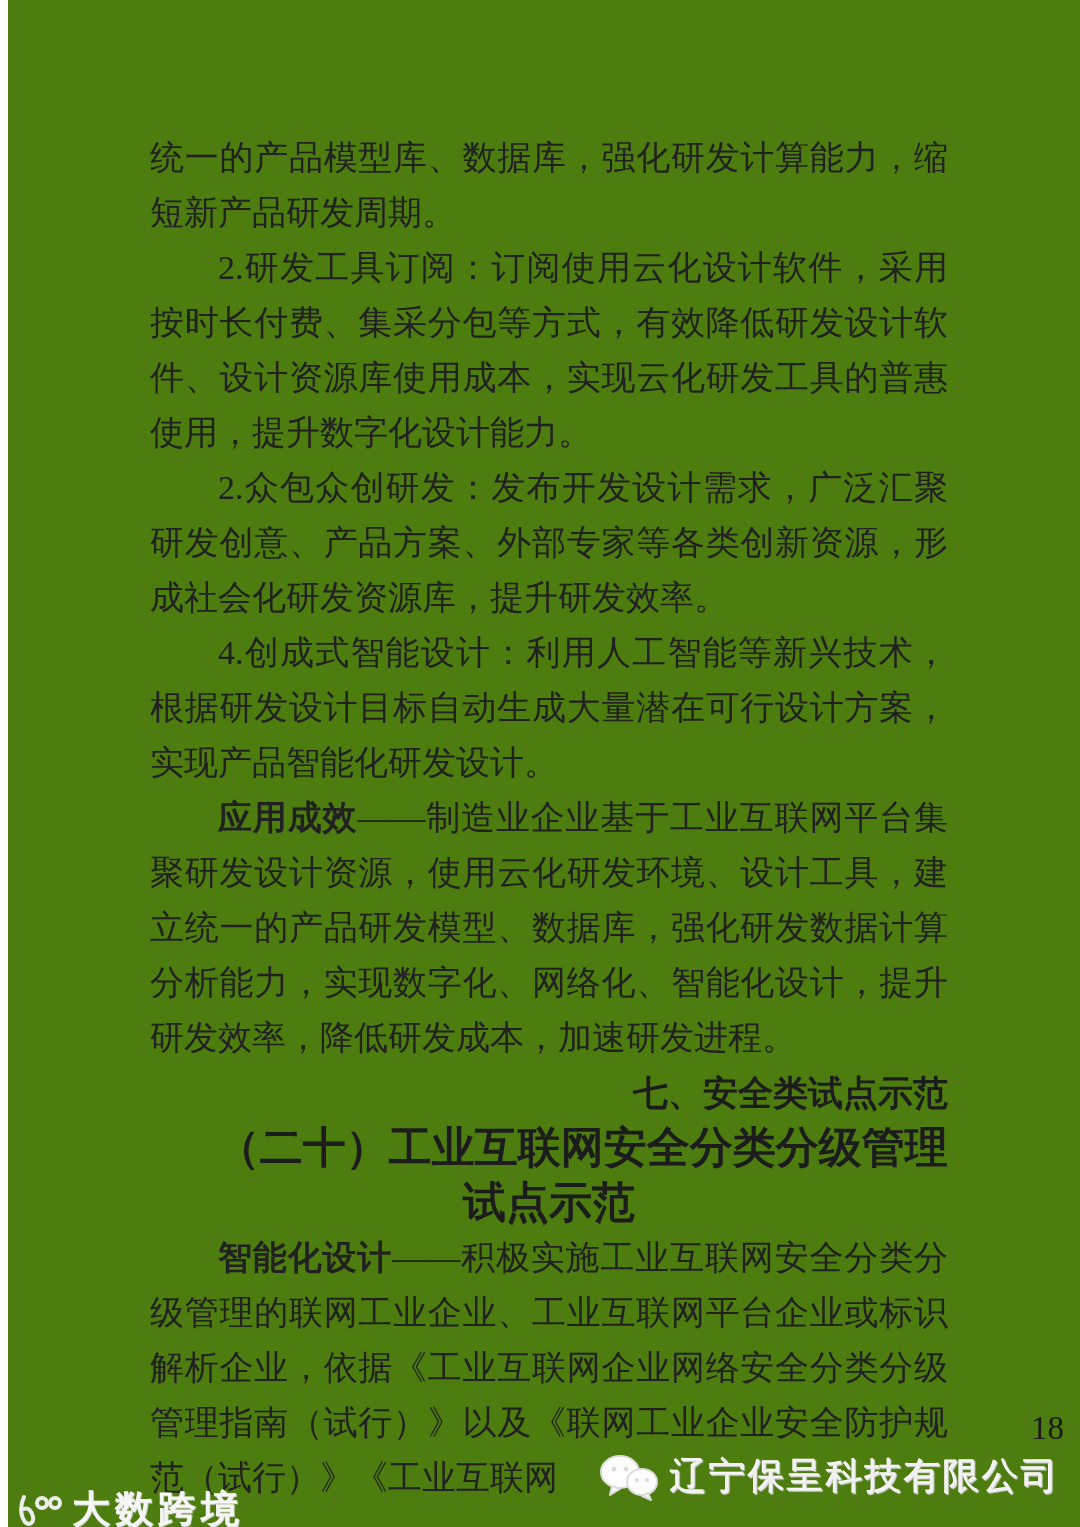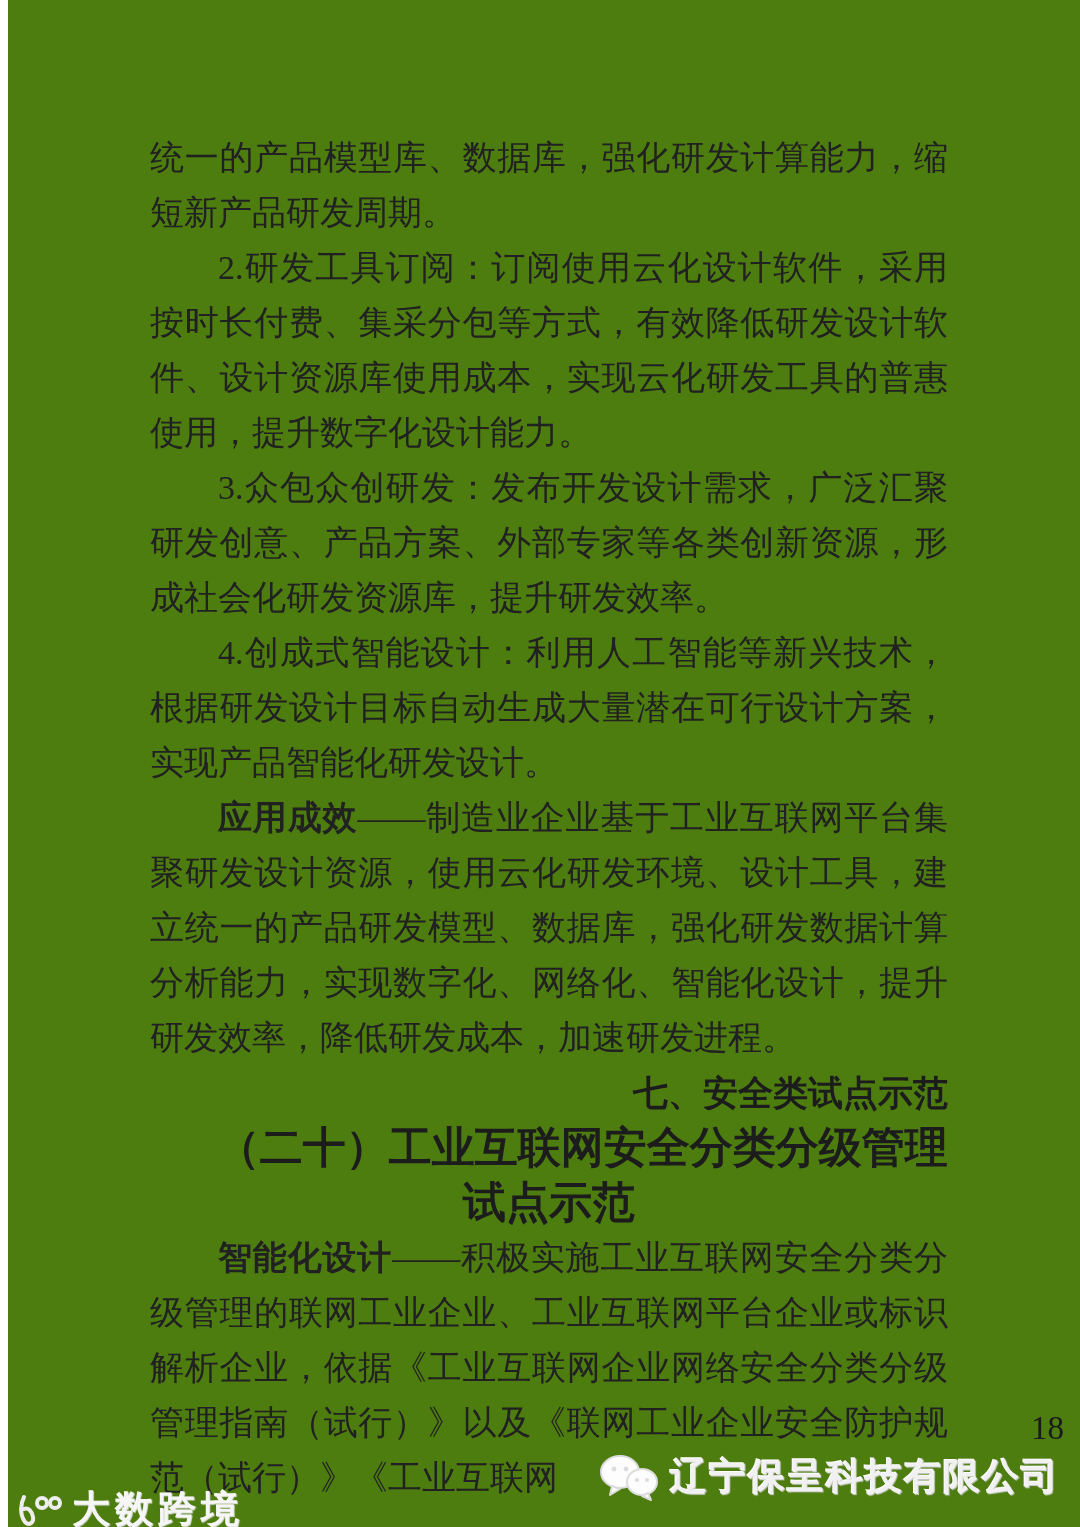--- a/index.html
+++ b/index.html
@@ -66,21 +66,21 @@
     color: #1a1a1a;
   }
   .watermark-right {
     position: absolute;
     top: 1452px;
     right: 28px;
     display: flex;
     align-items: flex-start;
     gap: 10px;
     color: #f1f1f1;
-    font-weight: bold;
+    font-weight: normal;
     font-size: 37px;
     letter-spacing: 2px;
     text-shadow: 1px 1px 1px #cfcfcf, -1px -1px 0 #ffffff;
     white-space: nowrap;
   }
   .watermark-left {
     position: absolute;
     top: 1484px;
     left: 8px;
     display: flex;
@@ -101,21 +101,21 @@
 </head>
 <body>
 
 <div class="page">
 
   <div class="content">
     <p>统一的产品模型库、数据库，强化研发计算能力，缩短新产品研发周期。</p>
 
     <p class="para-indent">2.研发工具订阅：订阅使用云化设计软件，采用按时长付费、集采分包等方式，有效降低研发设计软件、设计资源库使用成本，实现云化研发工具的普惠使用，提升数字化设计能力。</p>
 
-    <p class="para-indent">3.众包众创研发：发布开发设计需求，广泛汇聚研发创意、产品方案、外部专家等各类创新资源，形成社会化研发资源库，提升研发效率。</p>
+    <p class="para-indent">2.众包众创研发：发布开发设计需求，广泛汇聚研发创意、产品方案、外部专家等各类创新资源，形成社会化研发资源库，提升研发效率。</p>
 
     <p class="para-indent">4.创成式智能设计：利用人工智能等新兴技术，根据研发设计目标自动生成大量潜在可行设计方案，实现产品智能化研发设计。</p>
 
     <p class="para-indent">
       <span class="lead-bold">应用成效</span><span>——制造业企业基于工业互联网平台集聚研发设计资源，使用云化研发环境、设计工具，建立统一的产品研发模型、数据库，强化研发数据计算分析能力，实现数字化、网络化、智能化设计，提升研发效率，降低研发成本，加速研发进程。</span>
     </p>
 
     <h2 class="section-heading">七、安全类试点示范</h2>
 
     <h3 class="sub-heading">（二十）工业互联网安全分类分级管理试点示范</h3>

